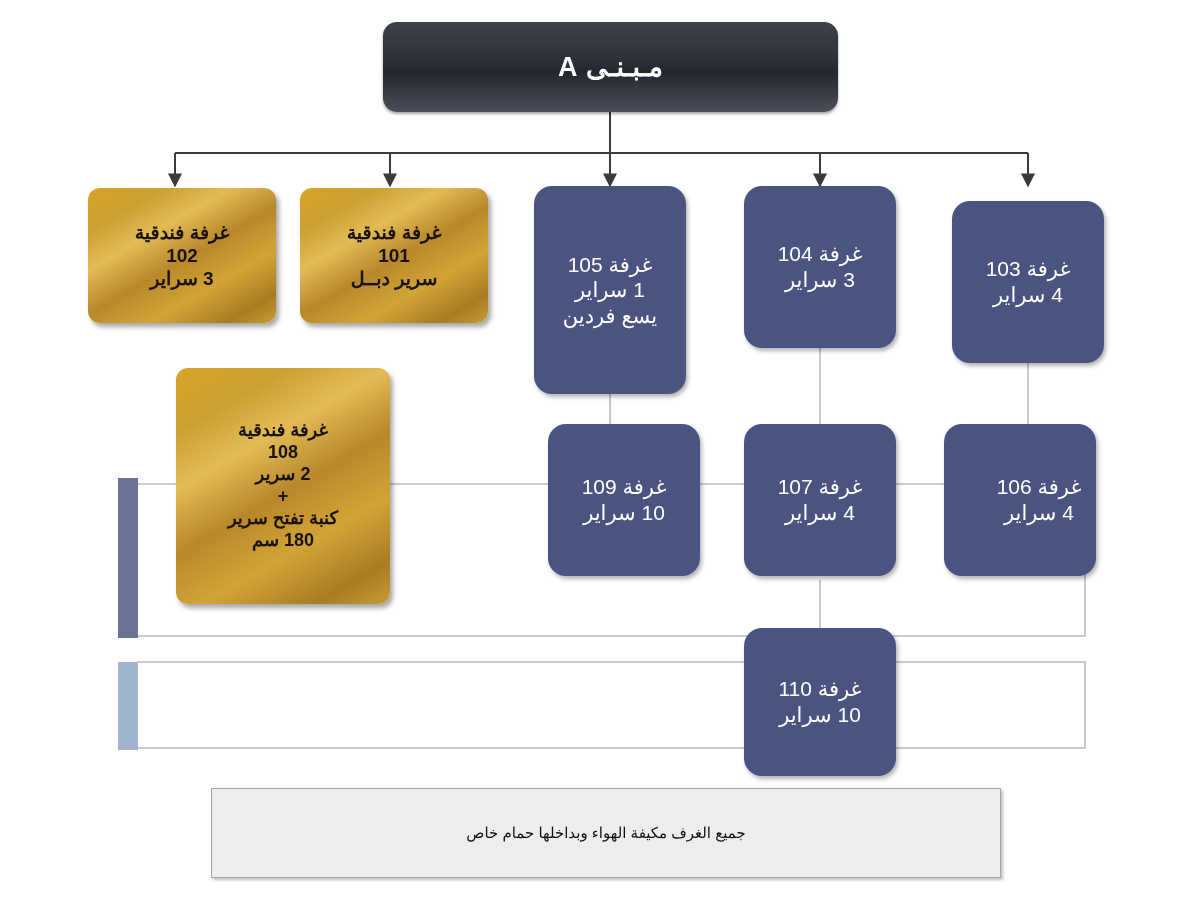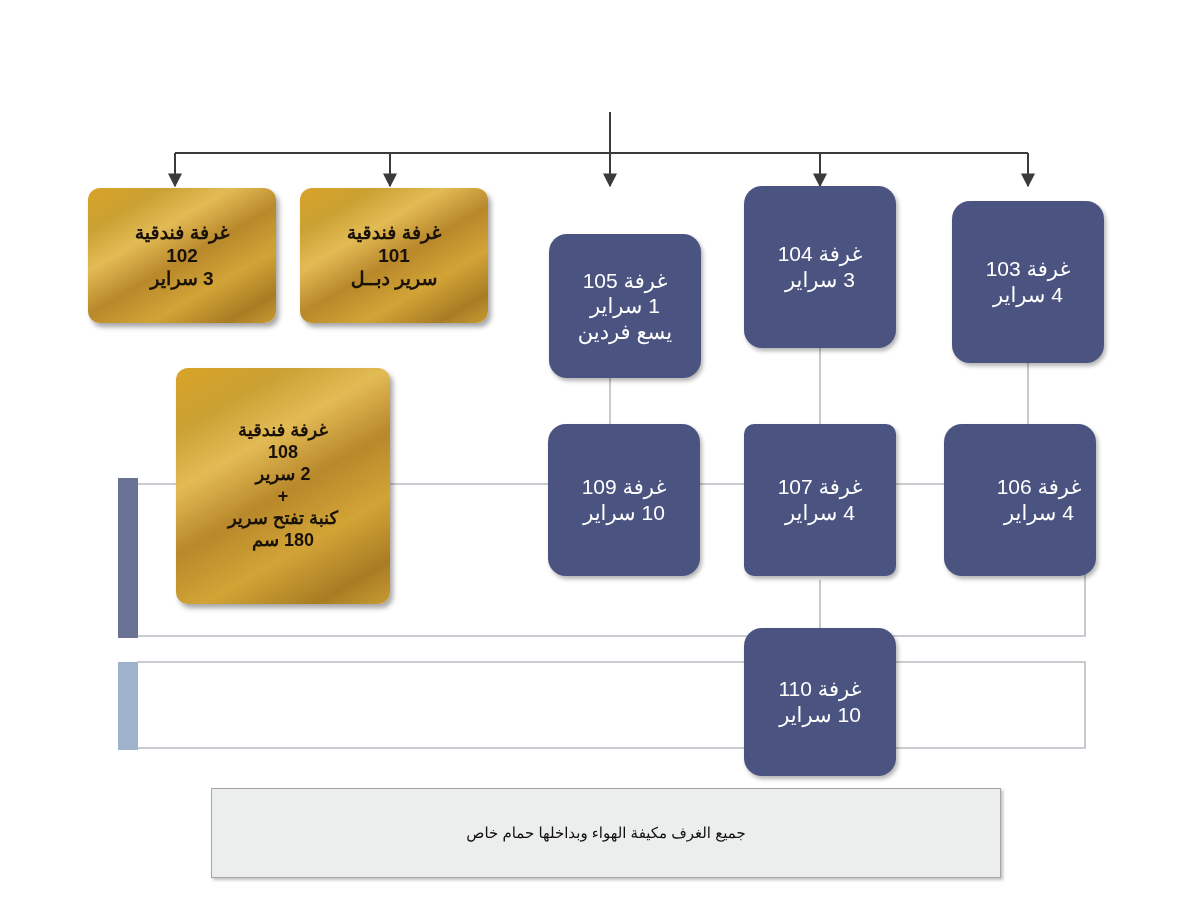--- a/index.html
+++ b/index.html
@@ -116,34 +116,37 @@
 
     <path d="M 820 580 L 820 636" stroke="#b9bcc2" stroke-width="1.6" fill="none"></path>
     <path d="M 1085 484 L 1085 636 L 137 636" stroke="#b9bcc2" stroke-width="1.6" fill="none"></path>
     <path d="M 137 484 L 137 636" stroke="#b9bcc2" stroke-width="1.6" fill="none"></path>
     <path d="M 137 662 L 1085 662 L 1085 748 L 137 748 L 137 662" stroke="#b9bcc2" stroke-width="1.6" fill="none"></path>
   </svg>
 
   <div class="side-bar bar-dark" style="left:118px; top:478px; width:20px; height:160px;"></div>
   <div class="side-bar bar-light" style="left:118px; top:662px; width:20px; height:88px;"></div>
 
+  <div class="node root-node" style="left:383px; top:22px; width:455px; height:90px;">
+    <span>مـبـنـى A</span>
+  </div>
 
   <div class="node gold-node" style="left:88px; top:188px; width:188px; height:135px;">
     <span>غرفة فندقية
 102
 3 سراير</span>
   </div>
 
   <div class="node gold-node" style="left:300px; top:188px; width:188px; height:135px;">
     <span>غرفة فندقية
 101
 سرير دبــل</span>
   </div>
 
-  <div class="node blue-node" style="left:549px; top:186px; width:152px; height:144px;margin-top:48px;">
+  <div class="node blue-node" style="left:534px; top:186px; width:152px; height:208px;">
     <span>غرفة 105
 1 سراير
 يسع فردين</span>
   </div>
 
   <div class="node blue-node" style="left:744px; top:186px; width:152px; height:162px;">
     <span>غرفة 104
 3 سراير</span>
   </div>
 
@@ -159,21 +162,21 @@
 +
 كنبة تفتح سرير
 180 سم</span>
   </div>
 
   <div class="node blue-node" style="left:534px; top:424px; width:152px; height:152px;margin-left:14px;">
     <span>غرفة 109
 10 سراير</span>
   </div>
 
-  <div class="node blue-node" style="left:744px; top:424px; width:152px; height:152px;border-radius:10px;">
+  <div class="node blue-node" style="left:744px; top:424px; width:152px; height:152px;">
     <span>غرفة 107
 4 سراير</span>
   </div>
 
   <div class="node blue-node" style="left:944px; top:424px; width:152px; height:152px;padding-left:44px;">
     <span>غرفة 106
 4 سراير</span>
   </div>
 
   <div class="node blue-node" style="left:744px; top:628px; width:152px; height:148px;">

